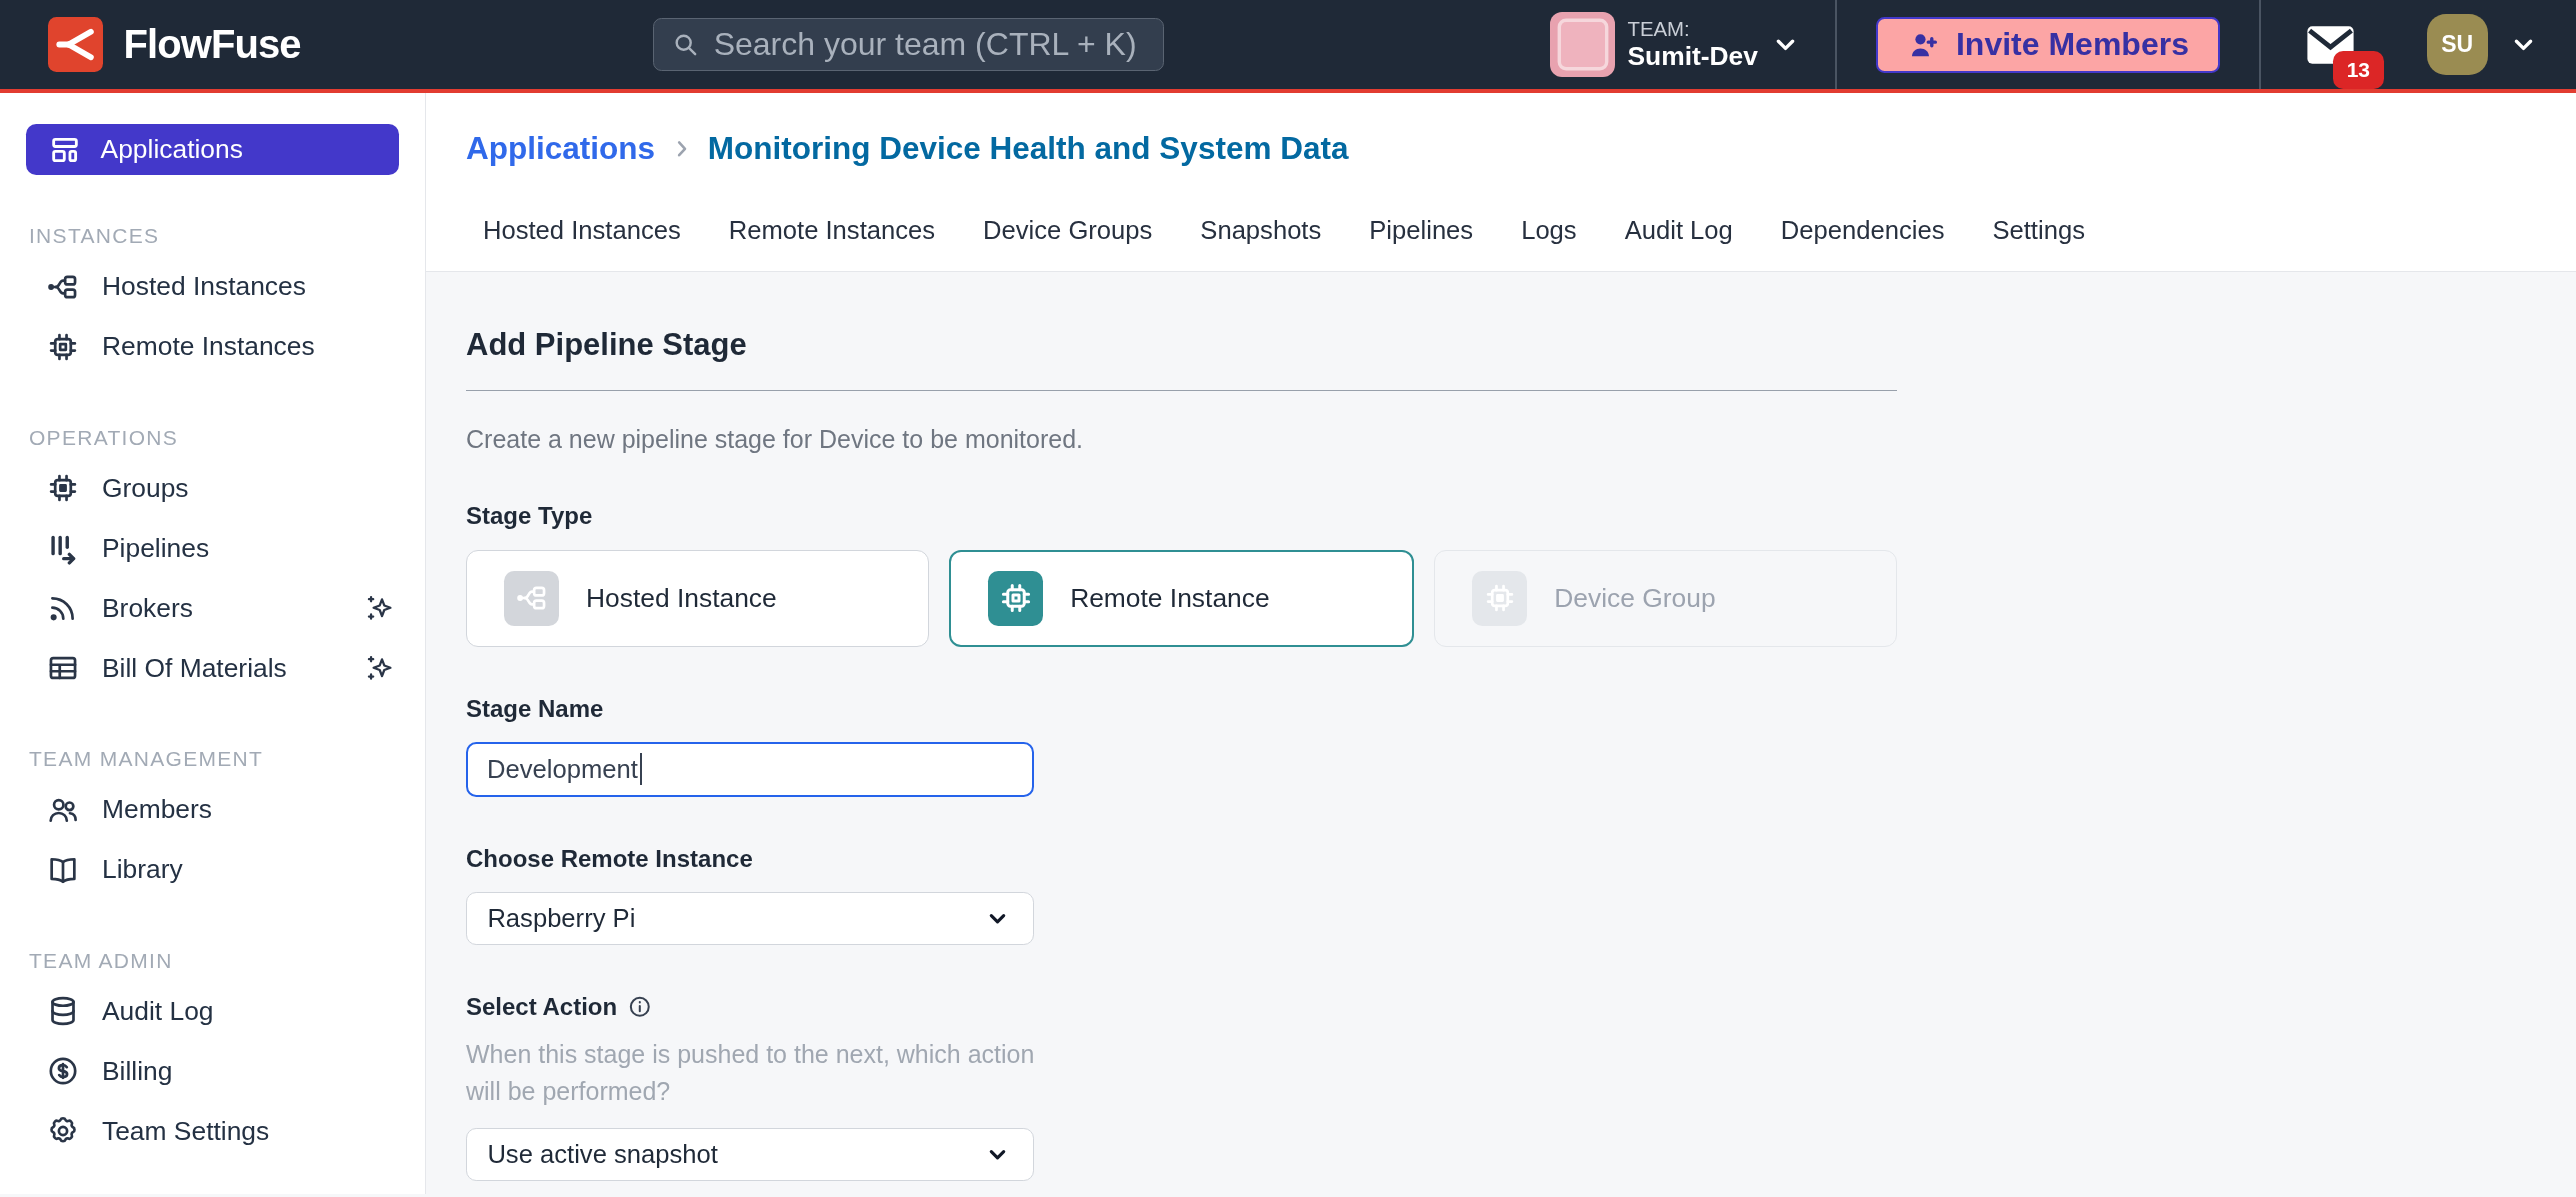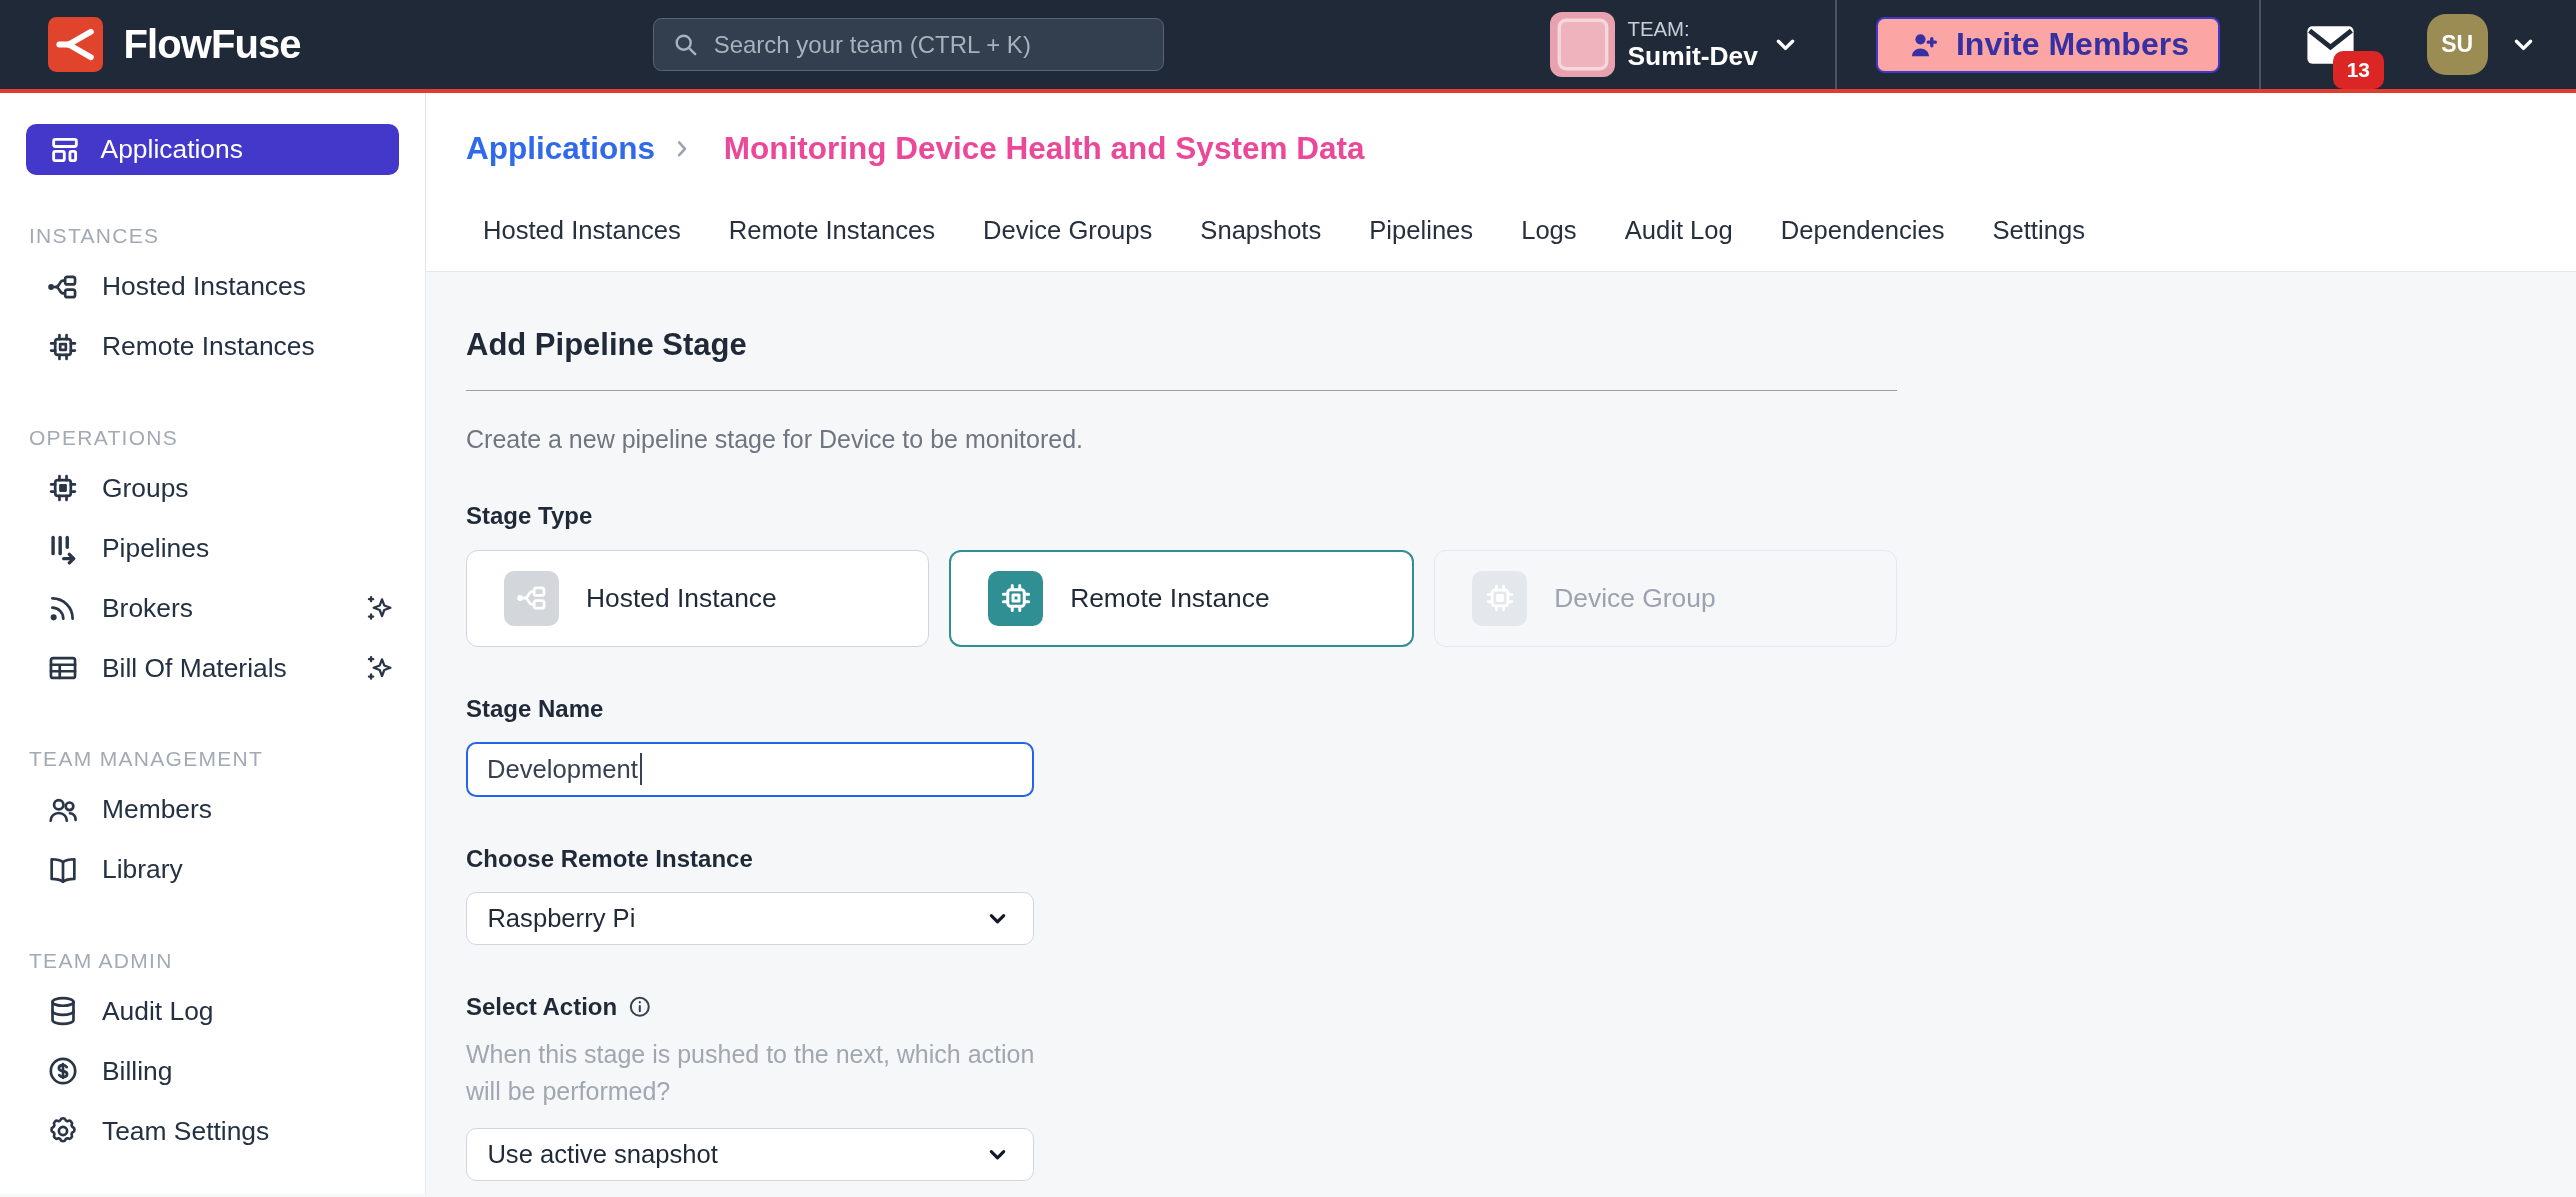--- a/index.html
+++ b/index.html
@@ -11,21 +11,21 @@
   .navbar { height:93px; background:#1F2937; border-bottom:4.3px solid #E23C31;
     display:flex; align-items:center; padding:0 37px 0 48px; }
   .brand { display:flex; align-items:center; gap:20.4px; cursor:pointer; }
   .brand-mark { width:55px; height:55px; background:#E0442D; border-radius:8.5px;
     display:flex; align-items:center; justify-content:center; }
   .brand-name { color:#FFFFFF; font-size:40px; font-weight:700; letter-spacing:-0.9px; }
   .nav-spacer { flex:1; }
   .search { width:511px; height:53px; background:#333E4E; border:1.7px solid #5A6472;
     border-radius:8.5px; display:flex; align-items:center; padding:0 17px; gap:13.6px; }
   .search input { flex:1; background:transparent; border:none; outline:none;
-    color:#fde047; font-size:24px; font-family:inherit; }
+    color:#fde047; font-size:32px; font-family:inherit; }
   .search input::placeholder { color:#A9B1BC; }
   .nav-right { display:flex; align-items:center; height:100%; }
   .team-selector { display:flex; align-items:center; gap:12px; padding:0 34px; height:100%; cursor:pointer; }
   .team-avatar { width:65px; height:65px; border-radius:12px; background:#E8A2AF; position:relative; overflow:hidden; }
   .team-avatar::after { content:""; position:absolute; inset:10.2px; background:#EFB3BE; border-radius:5.1px;
     box-shadow:0 0 0 3.4px #F6D7DC; }
   .team-text { display:flex; flex-direction:column; line-height:1.15; }
   .team-label { color:#C9CED6; font-size:20.4px; }
   .team-name { color:#FFFFFF; font-size:26.4px; font-weight:600; }
   .nav-chevron { color:#FFFFFF; }
@@ -53,21 +53,21 @@
     color:#243143; font-size:26.4px; cursor:pointer; border-radius:8.5px; }
   .side-item .grow { flex:1; }
   .side-icon { color:#2A3547; flex-shrink:0; }
 
   
   .main { flex:1; display:flex; flex-direction:column; min-width:0; }
   .page-head { background:#FFFFFF; border-bottom:1.7px solid #E5E7EB; padding:37px 0 0 40px; }
   .breadcrumb { display:flex; align-items:center; gap:13.6px; font-size:31.5px; font-weight:700; }
   .crumb-link { color:#3069EA; cursor:pointer; }
   .crumb-sep { color:#9CA3AF; }
-  .crumb-current { color:#ec4899;margin-left:16px; }
+  .crumb-current { color:#0369a1; }
   .tabs { display:flex; gap:48px; margin:49px 0 0 17px; padding-bottom:25.6px; }
   .tab { font-size:25.6px; color:#27303F; cursor:pointer; white-space:nowrap; }
 
   .content { flex:1; background:#F6F7F9; padding:55px 0 0 40px; }
   .form-wrap { width:1431px; }
   .form-title { font-size:31px; font-weight:600; color:#1F2937; }
   .title-rule { border:none; border-top:1.7px solid #98A0AB; margin-top:27px; }
   .form-desc { color:#6F7681; font-size:25px; margin-top:34px; }
   .field-label { color:#1F2937; font-size:24px; font-weight:700; margin-top:48px;
     display:flex; align-items:center; gap:10.2px; }

